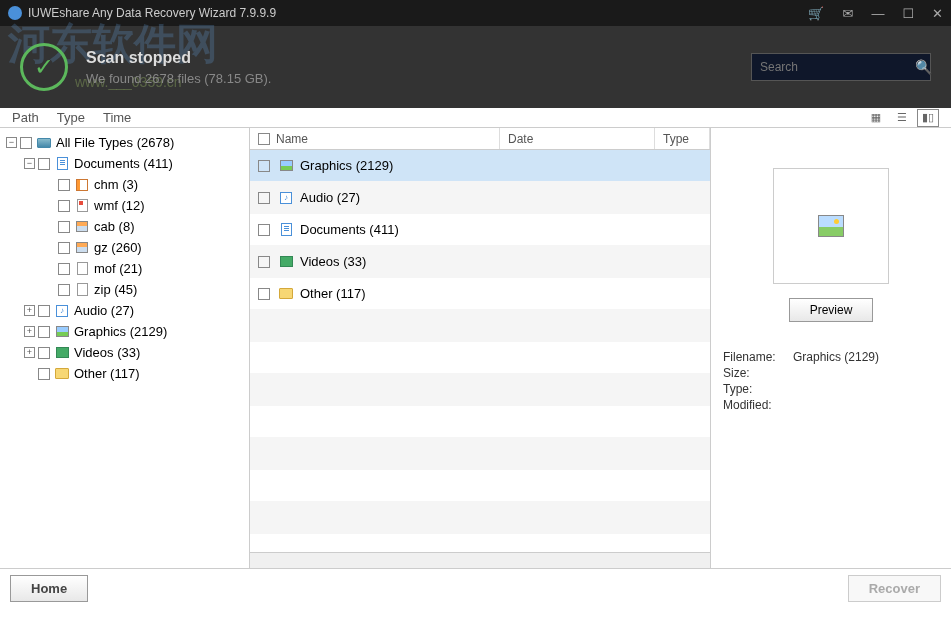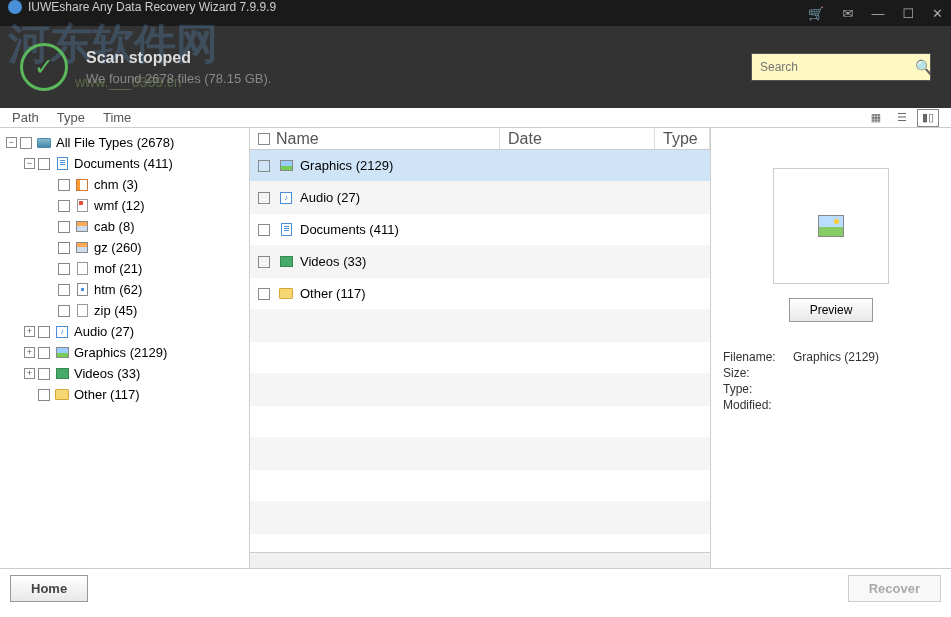--- a/index.html
+++ b/index.html
@@ -1,32 +1,32 @@
 <!DOCTYPE html>
 <html><head>
 <meta charset="utf-8">
 <style>
 * { margin: 0; padding: 0; box-sizing: border-box; font-family: Arial, sans-serif; }
 body { width: 951px; height: 617px; background: #fff; overflow: hidden; position: relative; }
 
-.titlebar { height: 26px; background: #1a1a1a; display: flex; padding: 0 8px; color: #ccc; font-size: 12px; }
+.titlebar { height: 26px; background: #1a1a1a; display: flex; align-items: center; padding: 0 8px; color: #ccc; font-size: 12px; }
 .titlebar-icon { width: 14px; height: 14px; background: #4a90d9; border-radius: 50%; margin-right: 6px; }
 .titlebar-title { flex: 1; }
 .titlebar-controls { display: flex; gap: 18px; align-items: center; }
 .titlebar-controls span { cursor: pointer; font-size: 13px; color: #aaa; }
 
 .header { height: 82px; background: #333; display: flex; align-items: center; padding: 0 20px; color: #fff; position: relative; }
 .watermark { position: absolute; left: 8px; top: -10px; font-size: 42px; font-weight: bold; color: rgba(100, 160, 220, 0.25); z-index: 1; pointer-events: none; }
 .watermark2 { position: absolute; left: 75px; top: 48px; font-size: 14px; color: rgba(150, 180, 100, 0.4); z-index: 1; pointer-events: none; }
 .header-logo { width: 48px; height: 48px; border-radius: 50%; border: 3px solid #5cb85c; display: flex; align-items: center; justify-content: center; margin-right: 18px; z-index: 2; }
 .header-check { color: #5cb85c; font-size: 24px; }
 .header-text { z-index: 2; }
 .header-title { font-size: 16px; font-weight: bold; color: #ddd; margin-bottom: 4px; }
 .header-sub { font-size: 13px; color: #888; }
-.search-box { margin-left: auto; width: 180px; height: 28px; background: #fef9c3; border: 1px solid #555; display: flex; align-items: center; padding: 0 8px; z-index: 2; }
+.search-box { margin-left: auto; width: 180px; height: 28px; background: #0f172a; border: 1px solid #555; display: flex; align-items: center; padding: 0 8px; z-index: 2; }
 .search-box input { flex: 1; background: transparent; border: none; color: #888; font-size: 12px; outline: none; }
 .search-icon { color: #888; font-size: 14px; }
 
 .tabs-bar { height: 20px; border-bottom: 1px solid #ccc; display: flex; align-items: center; padding: 0 12px; }
 .tabs-left { display: flex; gap: 18px; font-size: 13px; color: #555; }
 .tabs-left span { cursor: pointer; }
 .tabs-right { margin-left: auto; display: flex; gap: 4px; }
 .view-btn { width: 22px; height: 18px; border: 1px solid transparent; display: flex; align-items: center; justify-content: center; cursor: pointer; font-size: 11px; color: #666; }
 .view-btn.active { border: 1px solid #888; }
 
@@ -47,21 +47,21 @@
 .ic-video { background: #4a6; width: 13px; height: 11px; border: 1px solid #385; }
 .ic-file { background: #fff; border: 1px solid #999; width: 11px; height: 13px; }
 .ic-file2 { background: linear-gradient(90deg, #f93 30%, #fff 30%); border: 1px solid #c73; width: 12px; height: 12px; }
 .ic-file3 { background: #fff; border: 1px solid #999; width: 11px; height: 13px; position: relative; }
 .ic-file3::after { content:''; position:absolute; top:1px; left:1px; width:4px; height:4px; background:#e74c3c; }
 .ic-cab { background: linear-gradient(#fa5 40%, #cde 40%); border: 1px solid #888; width: 12px; height: 11px; }
 .ic-htm { background: #fff; border: 1px solid #888; width: 11px; height: 13px; position: relative; }
 .ic-htm::before { content:''; position:absolute; inset:2px; background: radial-gradient(circle, #4a90d9 40%, transparent 40%); }
 
 .list { flex: 1; display: flex; flex-direction: column; border-right: 1px solid #ccc; }
-.list-header { height: 22px; display: flex; border-bottom: 1px solid #ccc; font-size: 16px; color: #555; }
+.list-header { height: 22px; display: flex; border-bottom: 1px solid #ccc; font-size: 12px; color: #555; }
 .list-header > div { padding: 3px 8px; border-right: 1px solid #ddd; display: flex; align-items: center; }
 .col-name { flex: 1; }
 .col-date { width: 155px; }
 .col-type { width: 55px; }
 .hdr-check { width: 12px; height: 12px; border: 1px solid #888; margin-right: 6px; }
 .list-body { flex: 1; overflow: auto; }
 .list-row { height: 32px; display: flex; align-items: center; padding: 0 8px; font-size: 13px; cursor: pointer; border-bottom: 1px solid #f5f5f5; }
 .list-row:nth-child(even) { background: #f5f5f5; }
 .list-row.selected { background: #cfe4f7; }
 .list-row .tree-check { margin-right: 8px; }
@@ -184,28 +184,20 @@
         <span class="tree-check"></span>
         <span class="tree-icon">
           <span class="ic-file"></span>
         </span>
         <span>mof (21)</span>
       </div>
       <div class="tree-row lvl3">
         <span class="tree-spacer"></span>
         <span class="tree-check"></span>
         <span class="tree-icon">
-          <span class="ic-htm"></span>
-        </span>
-        <span>htm (62)</span>
-      </div>
-      <div class="tree-row lvl3">
-        <span class="tree-spacer"></span>
-        <span class="tree-check"></span>
-        <span class="tree-icon">
           <span class="ic-file"></span>
         </span>
         <span>zip (45)</span>
       </div>
       <div class="tree-row lvl2">
         <span class="tree-toggle">+</span>
         <span class="tree-check"></span>
         <span class="tree-icon">
           <span class="ic-audio">♪</span>
         </span>

